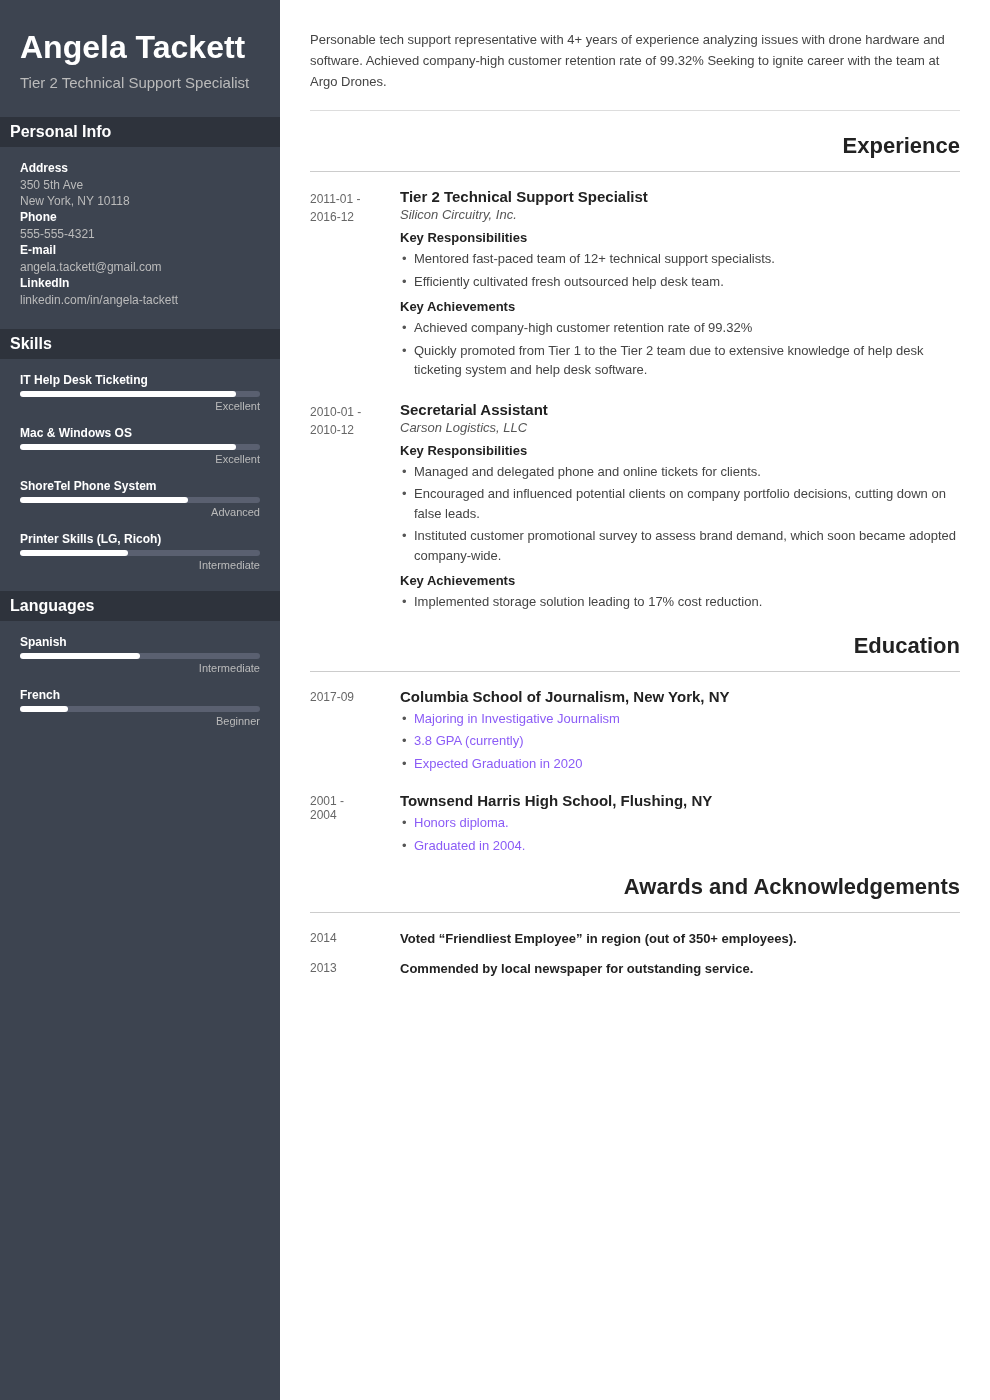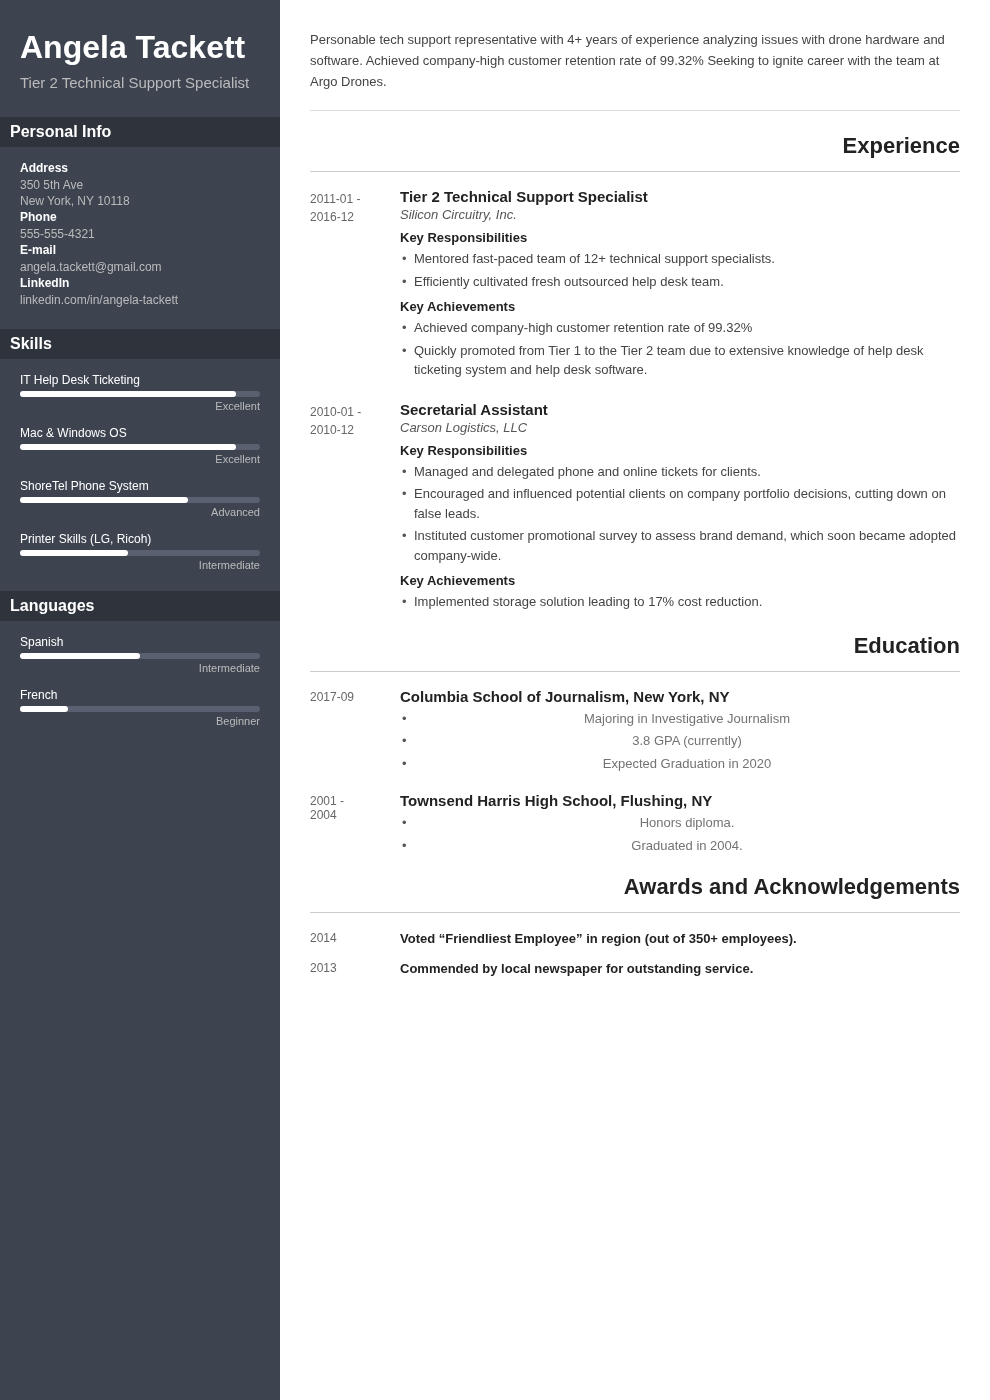--- a/index.html
+++ b/index.html
@@ -50,21 +50,21 @@
       margin-bottom: 2px;
     }
     .info-value {
       color: #bbb;
       font-size: 12px;
       line-height: 1.4;
     }
 
     
     .skill-name {
-      font-weight: 400;
+      font-weight: 700;
       color: #fff;
       font-size: 12px;
       margin-top: 14px;
       margin-bottom: 4px;
     }
     .skill-bar-bg {
       width: 100%;
       height: 6px;
       background: #5a6070;
       border-radius: 3px;
@@ -185,26 +185,25 @@
       font-weight: 700;
       color: #222;
       margin-bottom: 4px;
     }
     .edu-bullets {
       list-style: none;
       padding: 0;
     }
     .edu-bullets li {
       font-size: 13px;
-      color: #737373;
+      color: #8b5cf6;
       line-height: 1.5;
       padding-left: 14px;
       position: relative;
       margin-bottom: 3px;
-      text-align: center;
     }
     .edu-bullets li::before {
       content: "•";
       position: absolute;
       left: 2px;
       color: #555;
     }
 
     .award-entry {
       display: flex;

